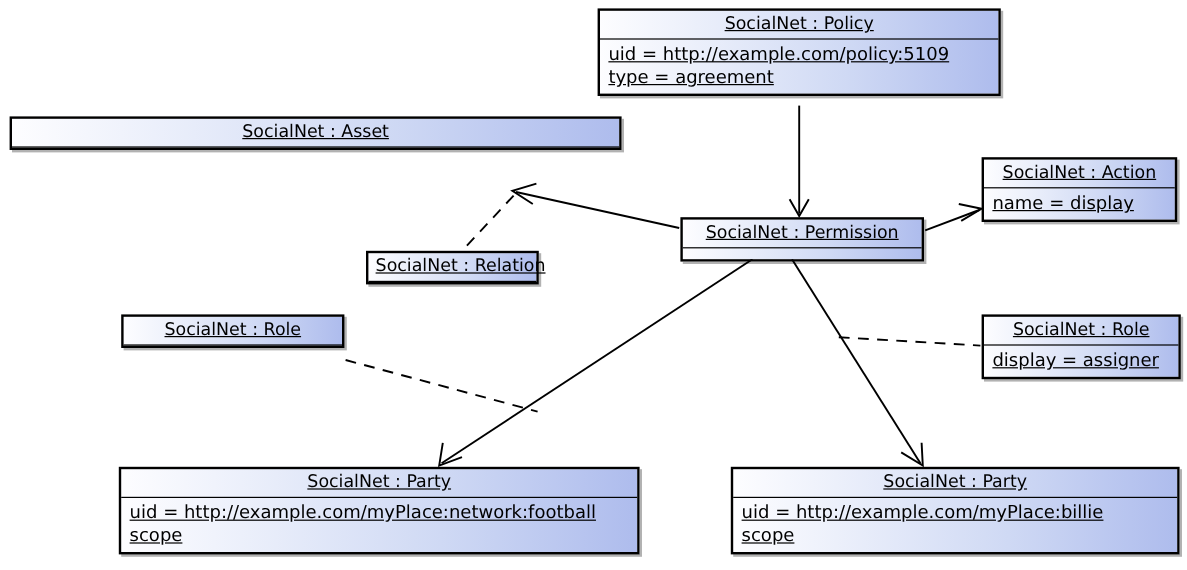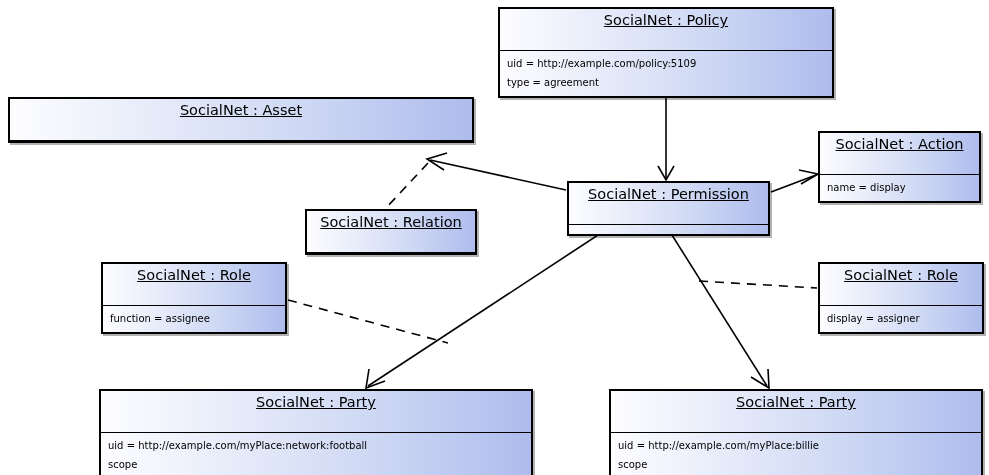--- a/index.html
+++ b/index.html
@@ -18,41 +18,42 @@
     z-index:2;
     border:2px solid #000000;
     box-sizing:border-box;
     background:linear-gradient(to right,#fdfdff 0%,#f0f3fc 18%,#cfd9f4 62%,#aebced 100%);
     box-shadow:2px 2px 0 rgba(0,0,0,0.30);
   }
   .node .title{
     text-align:center;
     font-size:14.5px;
     color:#000;
-    padding:3px 6px 21px 6px;
+    padding:3px 6px 3px 6px;
     border-bottom:1px solid #000;
     white-space:nowrap;
     line-height:17px;
   }
   .node .title span{ text-decoration:underline; }
   .node .body{
-    font-size:10px;
+    font-size:15px;
     color:#000;
     padding:3px 7px 4px 7px;
     line-height:19px;
     white-space:pre-line;
+    text-decoration:underline;
   }
   .node .body.empty{ padding:0; height:9px; }
 
   
   #node-policy   {left:498px; top:7px;   width:336px;}
-  #node-asset    {left:8px;   top:97px;  width:466px;}
+  #node-asset    {left:8px;   top:97px;  width:510px;}
   #node-action   {left:818px; top:131px; width:163px;}
   #node-permission{left:567px;top:181px; width:203px;}
-  #node-relation {left:305px; top:209px; width:172px;}
+  #node-relation {left:305px; top:209px; width:144px;}
   #node-role-left{left:101px; top:262px; width:186px;}
   #node-role-right{left:818px;top:262px; width:166px;}
   #node-party-left{left:99px; top:389px; width:434px;}
   #node-party-right{left:609px;top:389px;width:374px;}
 </style>
 </head>
 <body>
 
 <div id="canvas">
 
@@ -115,21 +116,20 @@
     <div class="title"><span>SocialNet : Permission</span></div>
     <div class="body empty"></div>
   </div>
 
   <div class="node" id="node-relation">
     <div class="title"><span>SocialNet : Relation</span></div>
   </div>
 
   <div class="node" id="node-role-left">
     <div class="title"><span>SocialNet : Role</span></div>
-    <div class="body">function = assignee</div>
   </div>
 
   <div class="node" id="node-role-right">
     <div class="title"><span>SocialNet : Role</span></div>
     <div class="body">display = assigner</div>
   </div>
 
   <div class="node" id="node-party-left">
     <div class="title"><span>SocialNet : Party</span></div>
     <div class="body">uid = http://example.com/myPlace:network:football

